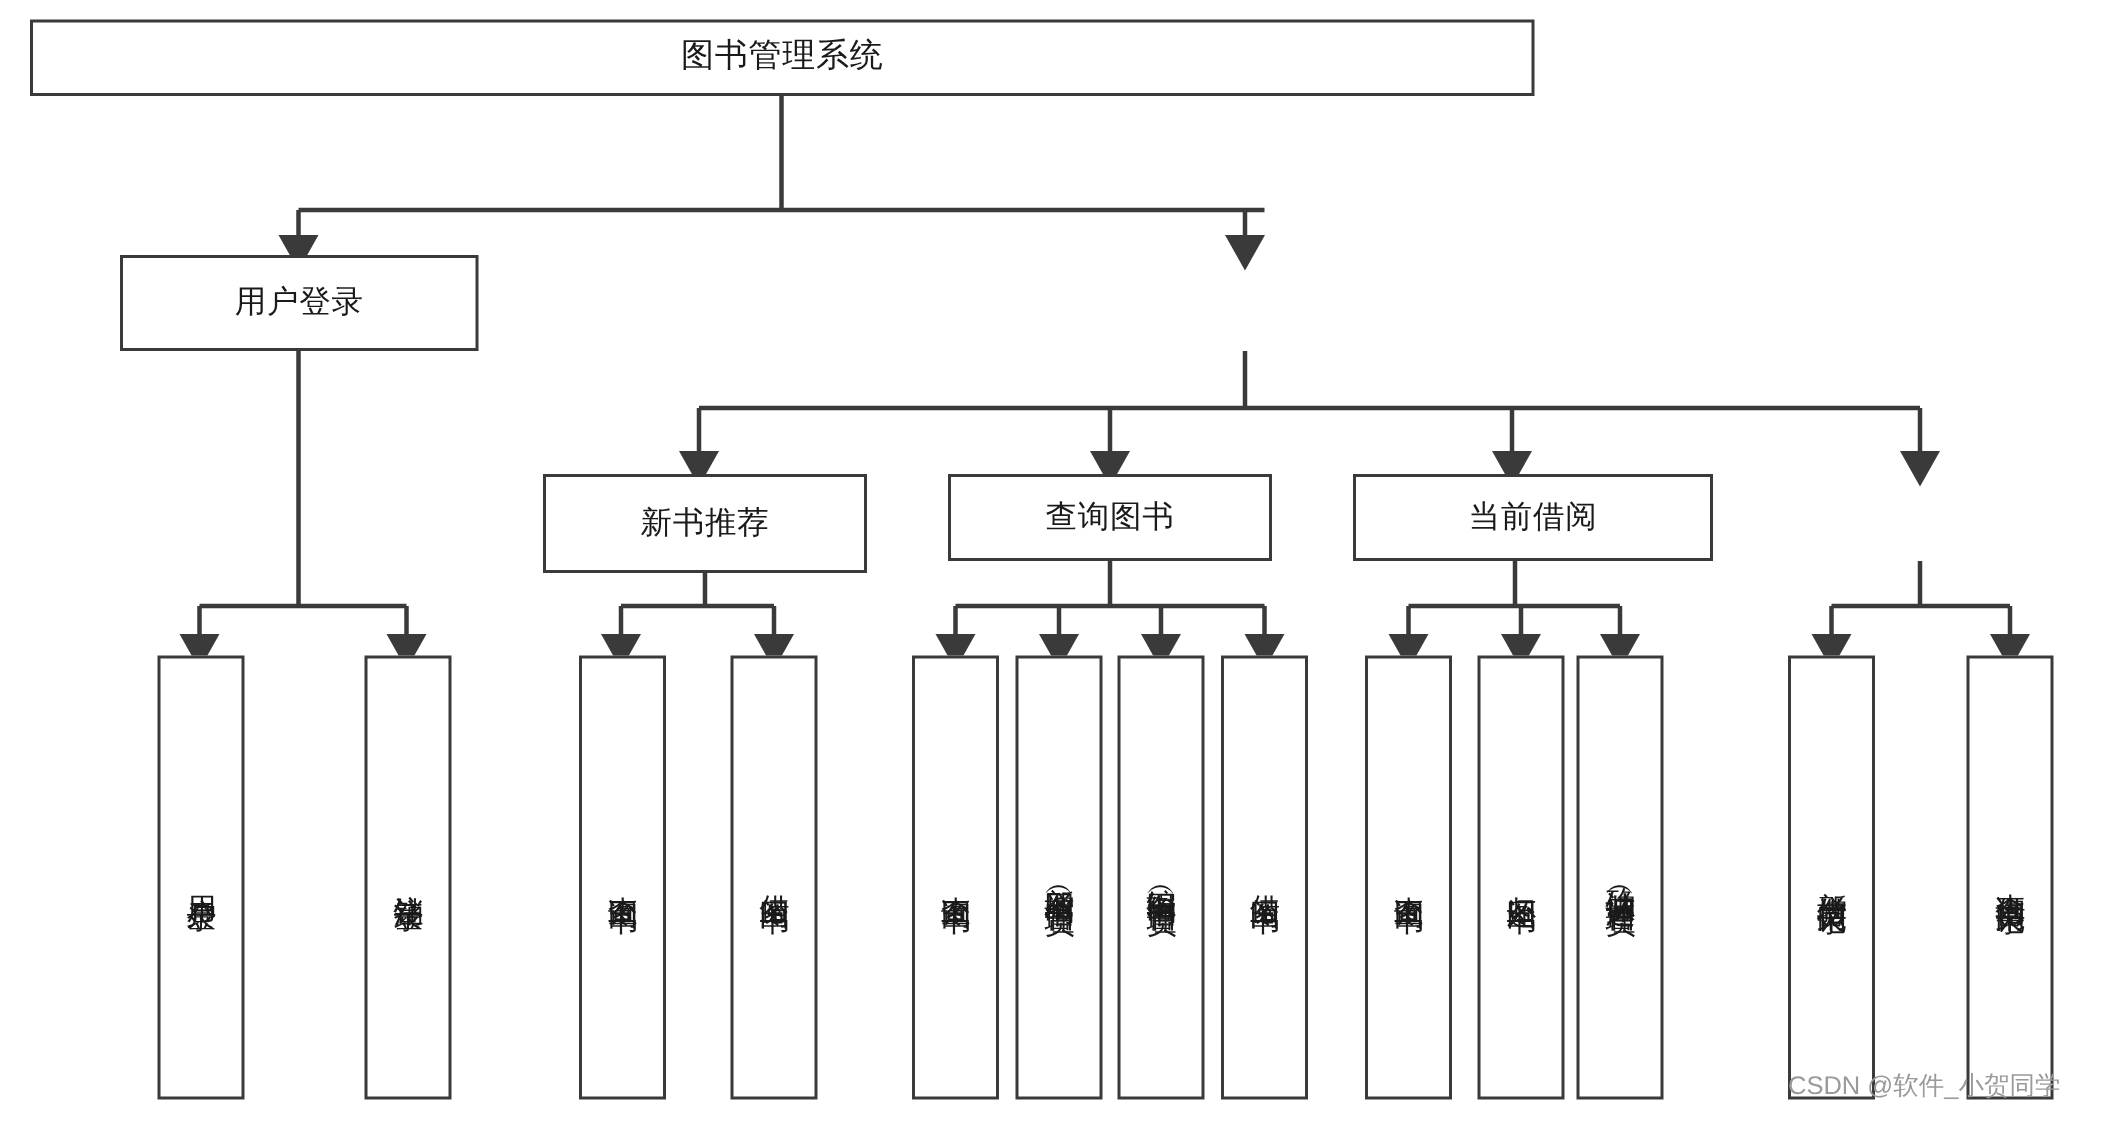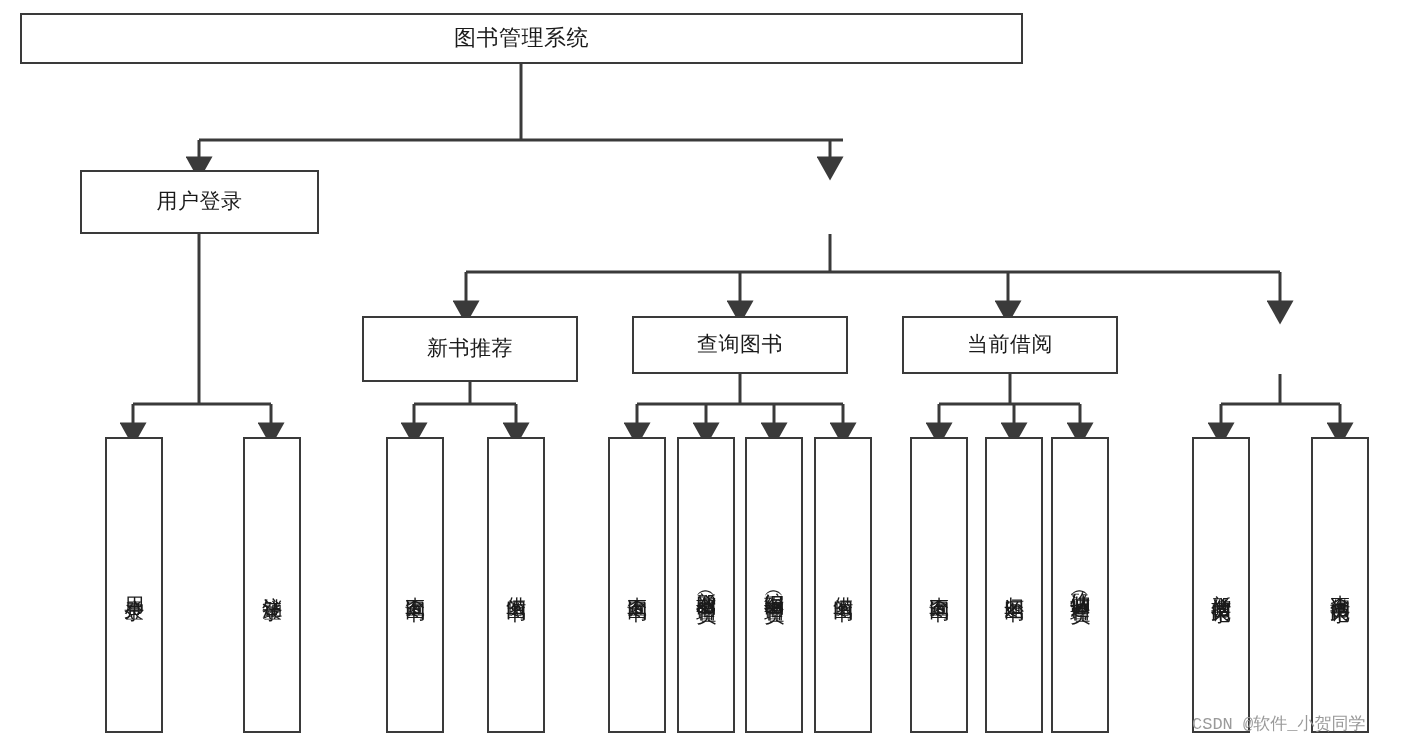--- a/index.html
+++ b/index.html
@@ -62,21 +62,21 @@
     max-height: 268px;
   }
   #watermark {
     position: absolute;
     left: 1192px;
     top: 712px;
     font-size: 17px;
     color: #9a9a9a;
     white-space: nowrap;
     z-index: 5;
-    font-family: Liberation Mono, monospace;
+    font-family: Liberation Sans, sans-serif;
   }
 </style>
 </head>
 <body>
 
 <div id="canvas">
 
   <svg id="edges" viewBox="0 0 1405 747" xmlns="http://www.w3.org/2000/svg">
     <defs>
       <marker id="arrow" markerWidth="9" markerHeight="9" refX="1.2" refY="4.5" orient="auto" markerUnits="strokeWidth">
@@ -146,21 +146,21 @@
   <div class="node horiz" style="left:80px; top:170px; width:239px; height:64px;">
     <span class="node-label">用户登录</span>
   </div>
 
   <div class="node horiz" style="left:362px; top:316px; width:216px; height:66px;">
     <span class="node-label">新书推荐</span>
   </div>
   <div class="node horiz" style="left:632px; top:316px; width:216px; height:58px;">
     <span class="node-label">查询图书</span>
   </div>
-  <div class="node horiz" style="left:902px; top:316px; width:216px; height:58px;">
+  <div class="node horiz" style="left:902px; top:316px; width:240px; height:58px;">
     <span class="node-label">当前借阅</span>
   </div>
 
   <div class="node vert" style="left:105px; top:437px; width:58px; height:296px;">
     <span class="node-label">用户登录</span>
   </div>
   <div class="node vert" style="left:243px; top:437px; width:58px; height:296px;">
     <span class="node-label">注销登录</span>
   </div>
   <div class="node vert" style="left:386px; top:437px; width:58px; height:296px;">

